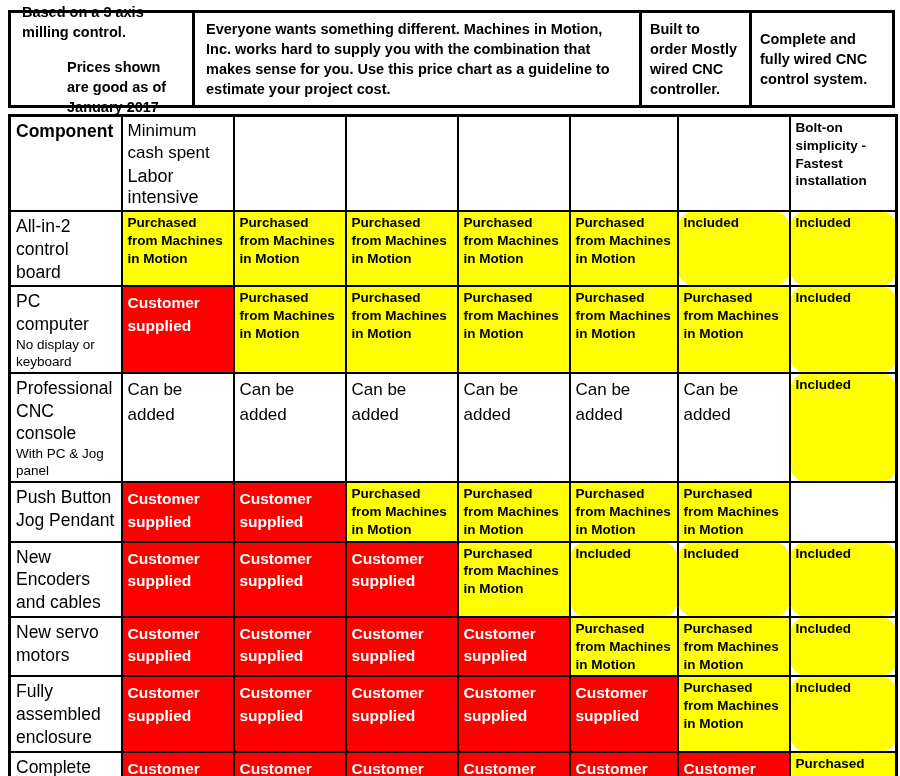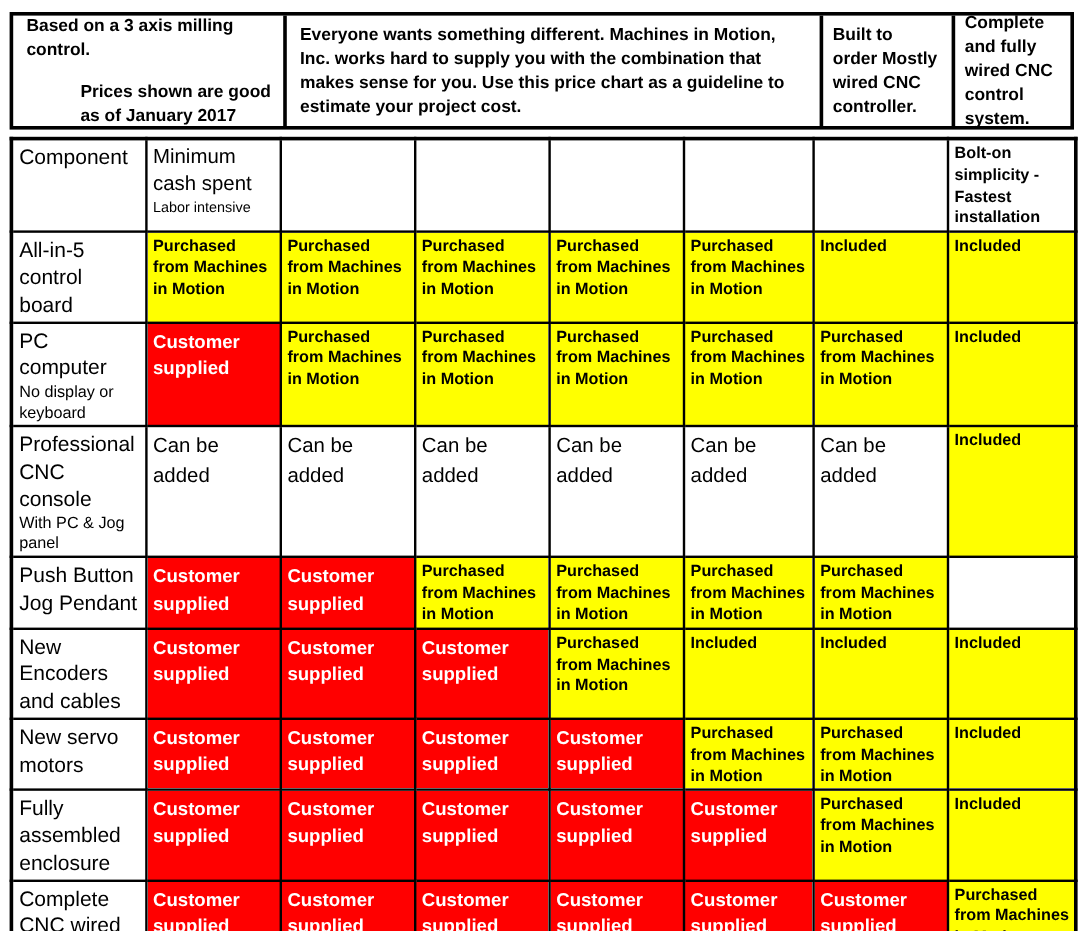--- a/index.html
+++ b/index.html
@@ -12,21 +12,21 @@
 
   
   .band {
     display:flex; width:887px; height:98px; border:3px solid var(--ink);
     margin-bottom:6px; font-weight:bold; font-size:14.5px;
   }
   .band-cell {
     display:flex; flex-direction:column; justify-content:center;
     padding:4px 8px 4px 11px; line-height:1.38;
   }
-  .band-c1 { width:225px; }
+  .band-c1 { width:181px; }
   .band-c2 { width:447px; border-left:3px solid var(--ink); }
   .band-c3 { width:110px; border-left:3px solid var(--ink); padding-left:8px; }
   .band-c4 { flex:1;      border-left:3px solid var(--ink); padding-left:8px;align-items:flex-end; }
   .band-c1 p { margin:0; }
   .band-c1 p + p { margin-top:15px;margin-left:45px; }
 
   
   .grid { border-collapse:collapse; width:887px; table-layout:fixed; border:3px solid var(--ink); }
   .grid td { border:2px solid var(--ink); vertical-align:top; padding:2px 3px 2px 5px; overflow:hidden; }
 
@@ -39,37 +39,37 @@
   #grid-body tr:nth-child(4){height:80px}
   #grid-body tr:nth-child(5){height:57px}
   #grid-body tr:nth-child(6){height:63px}
   #grid-body tr:nth-child(7){height:57px}
   #grid-body tr:nth-child(8){height:68px}
   #grid-body tr:nth-child(9){height:65px}
   #grid-body tr:nth-child(10){height:73px}
 
   .label-cell .main { font-size:17.5px; line-height:1.3; padding-top:1px; }
   .label-cell .sub  { font-size:13.5px; line-height:1.26; }
-  .label-cell.bold .main { font-weight:normal; }
+  .label-cell.bold .main { font-weight:bold; }
 
   td.purchased { background:var(--yellow); }
   td.purchased .ctext { font-weight:bold; font-size:13.5px; line-height:1.32; }
 
   td.customer { background:var(--red); }
   td.customer .ctext { color:#ffffff; font-weight:bold; font-size:15.5px; line-height:1.45; padding-top:3px; }
 
-  td.included { background:var(--yellow); }
+  td.included { background:var(--yellow);border-radius:17px; }
   td.included .ctext { font-weight:bold; font-size:13.5px; line-height:1.32; }
 
   td.canadd .ctext { font-size:17px; line-height:1.45; padding-top:2px; }
 
   td.bolt .ctext { font-weight:bold; font-size:13.5px; line-height:1.32; }
 
   td.minhead .ctext { font-size:17px; line-height:1.3; padding-top:1px; }
-  td.minhead .csub  { font-size:12px; margin-top:2px; }
+  td.minhead .csub  { font-size:18px; margin-top:2px; }
 </style>
 </head>
 <body>
 
 <div class="page">
 
   <div class="band">
     <div class="band-cell band-c1">
       <p>Based on a 3 axis milling control.</p>
       <p>Prices shown are good as of January 2017</p>
@@ -109,21 +109,21 @@
           <td class="empty"></td>
           <td class="empty"></td>
           <td class="empty"></td>
           <td class="empty"></td>
           <td class="bolt">
             <div class="ctext">Bolt-on simplicity - Fastest installation</div>
           </td>
         </tr>
         <tr>
           <td class="label-cell">
-            <div class="main">All-in-5 control board</div>
+            <div class="main">All-in-2 control board</div>
           </td>
           <td class="purchased">
             <div class="ctext">Purchased from Machines in Motion</div>
           </td>
           <td class="purchased">
             <div class="ctext">Purchased from Machines in Motion</div>
           </td>
           <td class="purchased">
             <div class="ctext">Purchased from Machines in Motion</div>
           </td>

